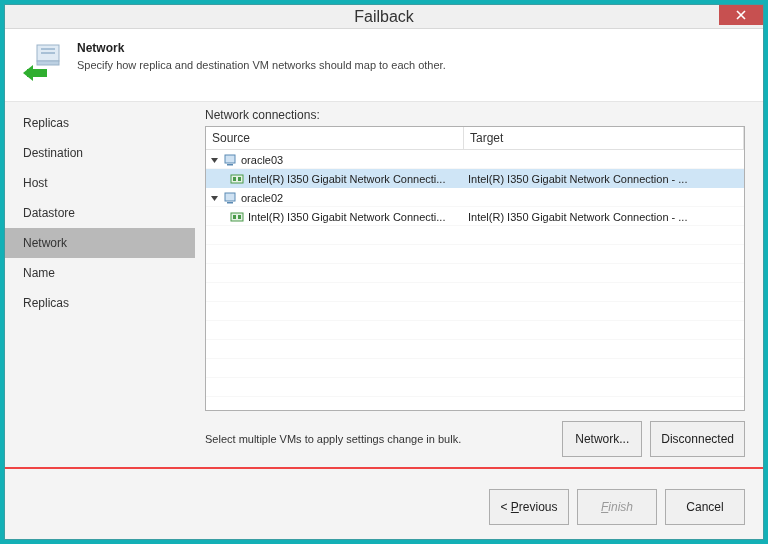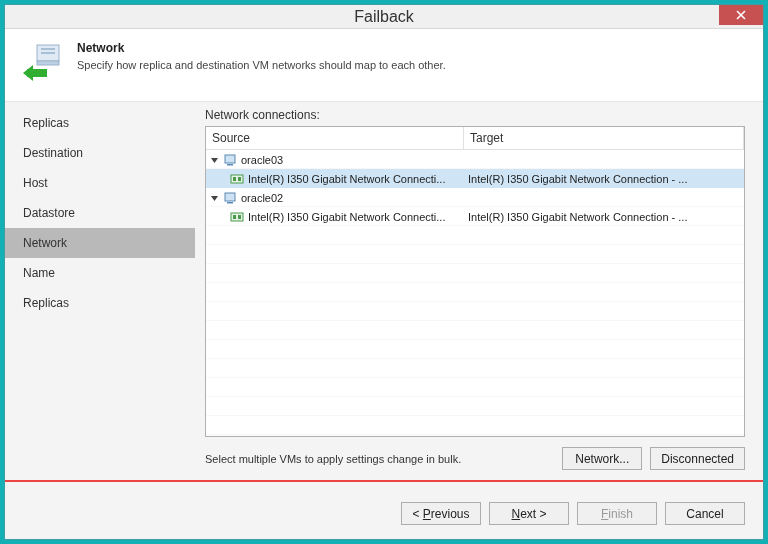--- a/index.html
+++ b/index.html
@@ -30,22 +30,22 @@
 .row .cell { padding: 0 4px; font-size: 11px; color: #222; white-space: nowrap; overflow: hidden; text-overflow: ellipsis; display: flex; align-items: center; gap: 4px; }
 .row .cell.src { width: 258px; border-right: 1px solid transparent; }
 .row .cell.tgt { flex: 1; }
 .indent0 { padding-left: 4px !important; }
 .indent1 { padding-left: 24px !important; }
 .caret { width: 9px; height: 9px; display: inline-block; }
 .caret svg { display: block; }
 .vm-icon, .nic-icon { width: 14px; height: 14px; display: inline-flex; }
 .hint-row { display: flex; align-items: center; gap: 8px; padding-top: 10px; }
 .hint-text { flex: 1; font-size: 11px; color: #333; }
-.btn { height: 23px; min-width: 80px; padding: 0 10px; background: #f0f0f0; border: 1px solid #adadad; font-size: 12px; color: #222; cursor: pointer; }
-.btn:disabled { color: #9a9a9a; }
+.btn { height: 36px; min-width: 80px; padding: 0 10px; background: #f0f0f0; border: 1px solid #adadad; font-size: 12px; color: #222; cursor: pointer; }
+.btn:disabled { color: #9a9a9a; font-style: italic; }
 .footer { background: #f4f4f4; padding: 20px 18px 14px; display: flex; justify-content: flex-end; gap: 8px; border-top: 2px solid #ef4444; }
 .footer .btn { min-width: 80px; }
 .u { text-decoration: underline; }
 </style>
 </head>
 <body>
 
 <div class="window">
   <div class="titlebar">
     <div class="titlebar-title">Failback</div>
@@ -163,17 +163,16 @@
       <div class="hint-row">
         <div class="hint-text">Select multiple VMs to apply settings change in bulk.</div>
         <button class="btn">Network...</button>
         <button class="btn">Disconnected</button>
       </div>
     </div>
   </div>
 
   <div class="footer">
     <button class="btn">&lt; <span class="u">P</span>revious</button>
-    <button class="btn"><span class="u">N</span>ext &gt;</button>
     <button class="btn" disabled=""><span class="u">F</span>inish</button>
     <button class="btn">Cancel</button>
   </div>
 </div>
 
 </body></html>

